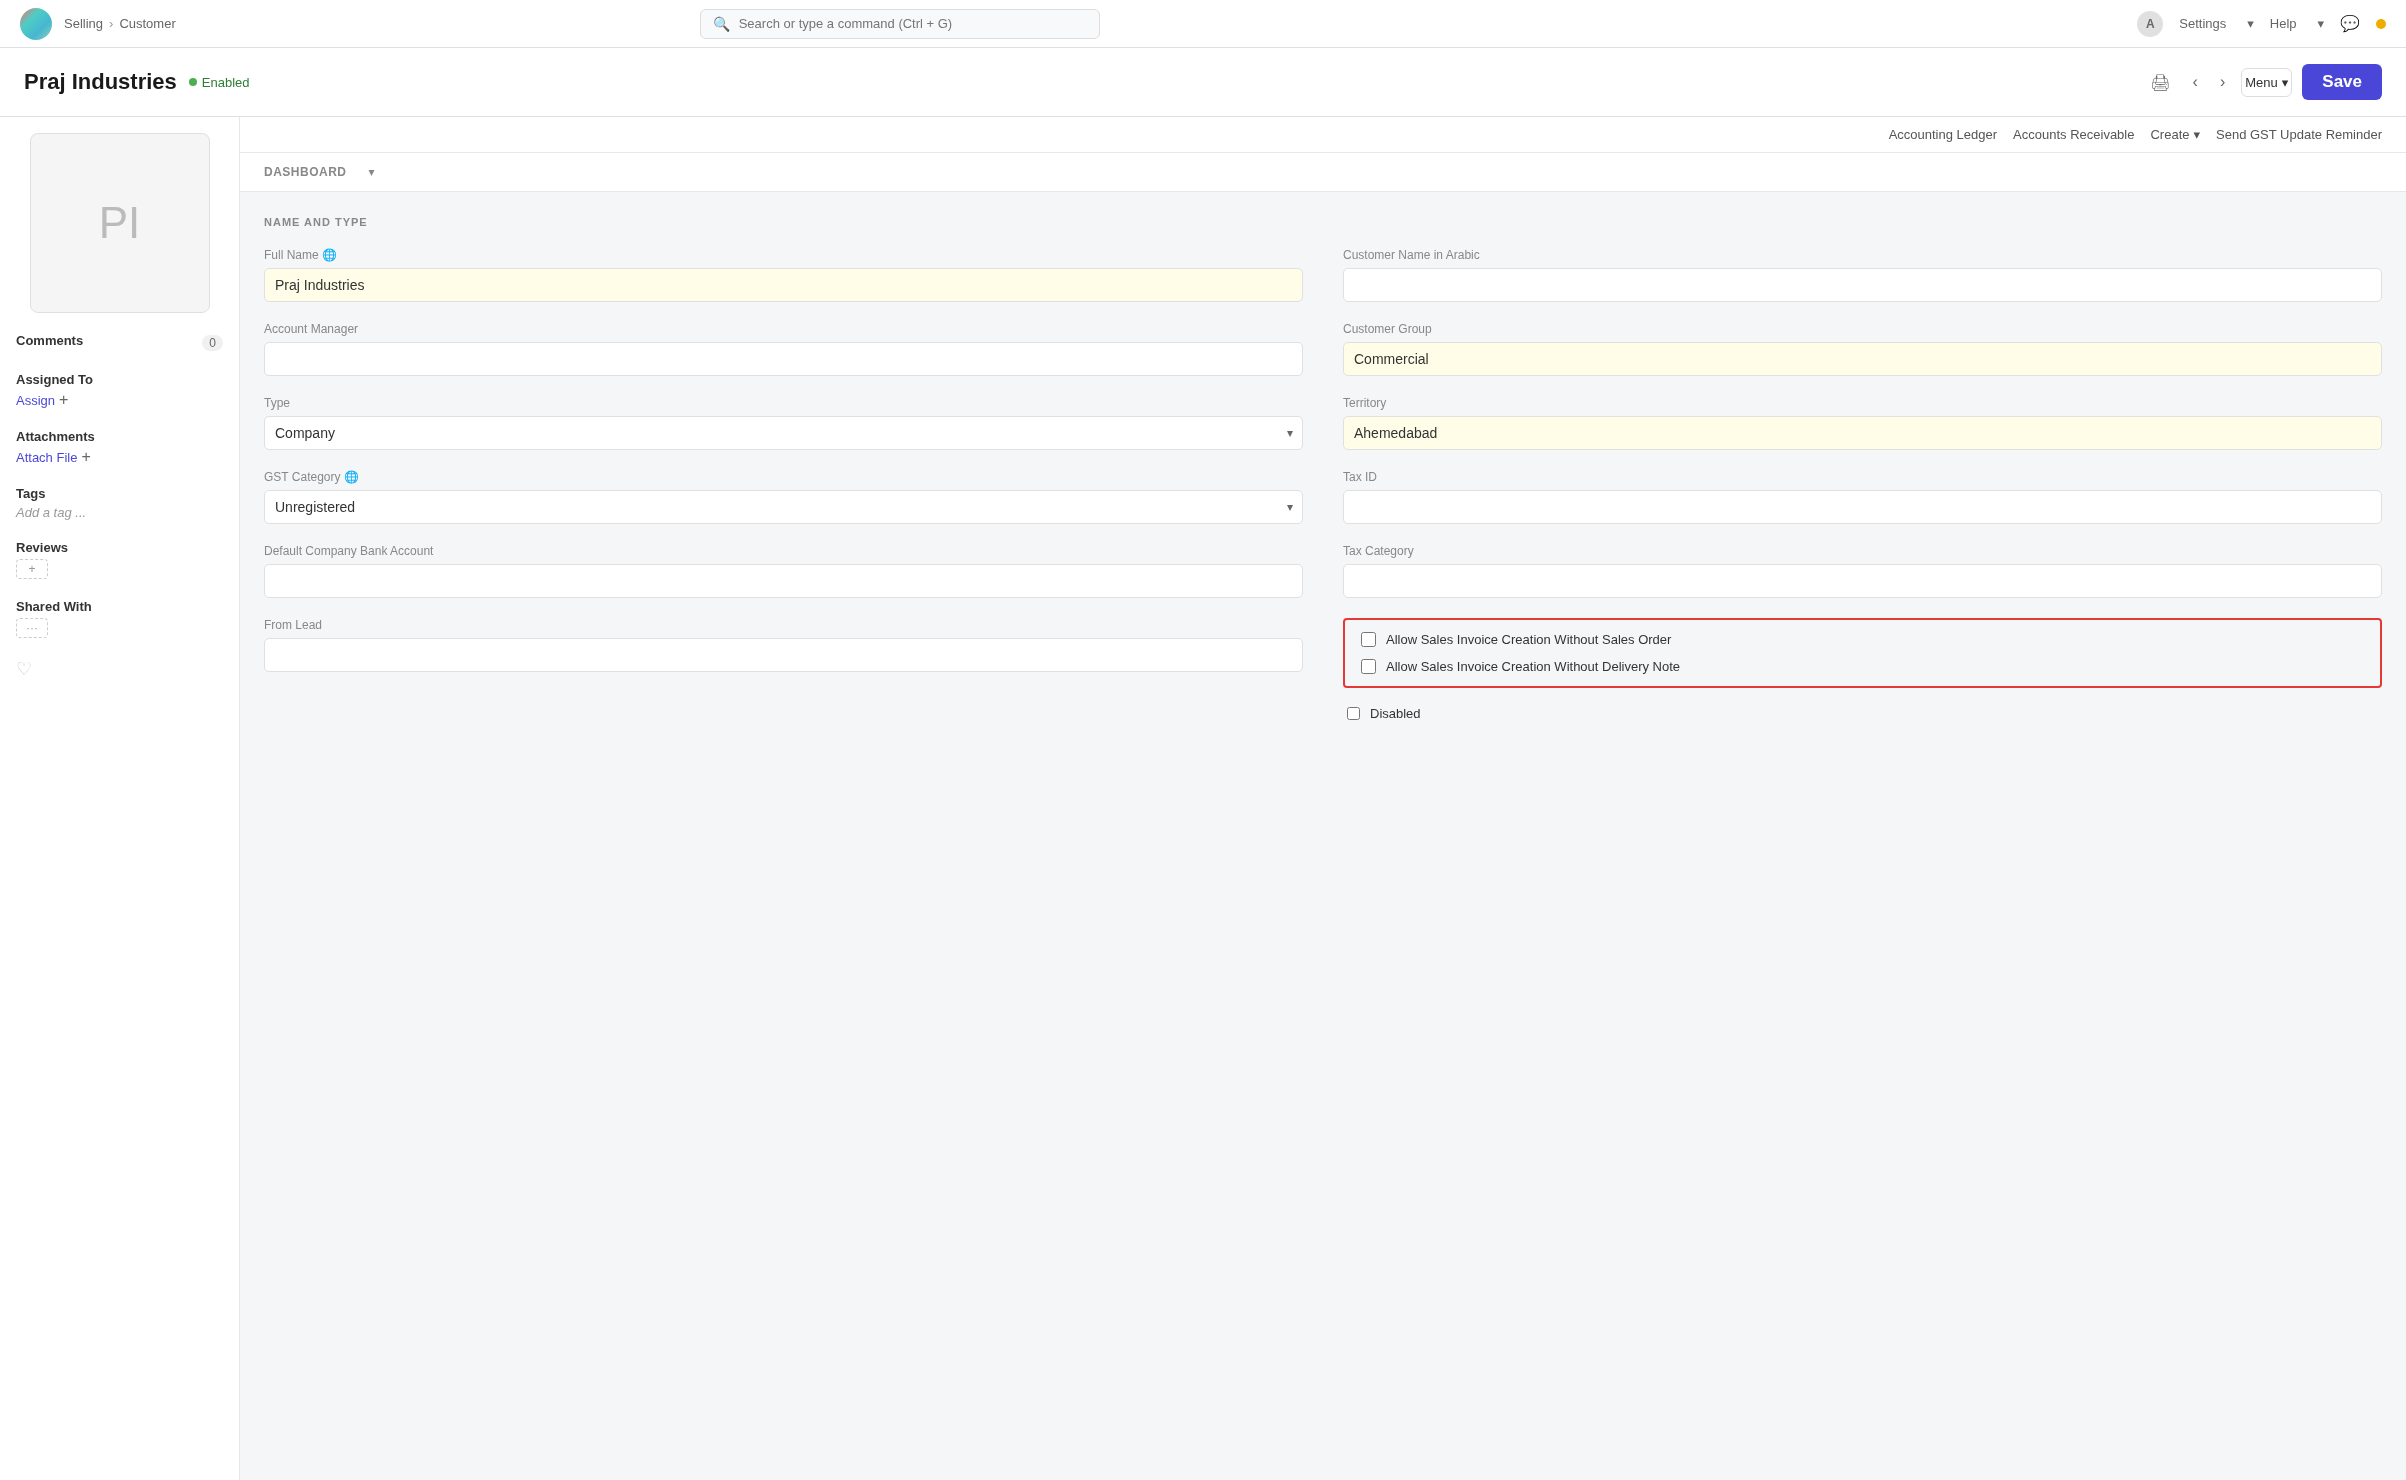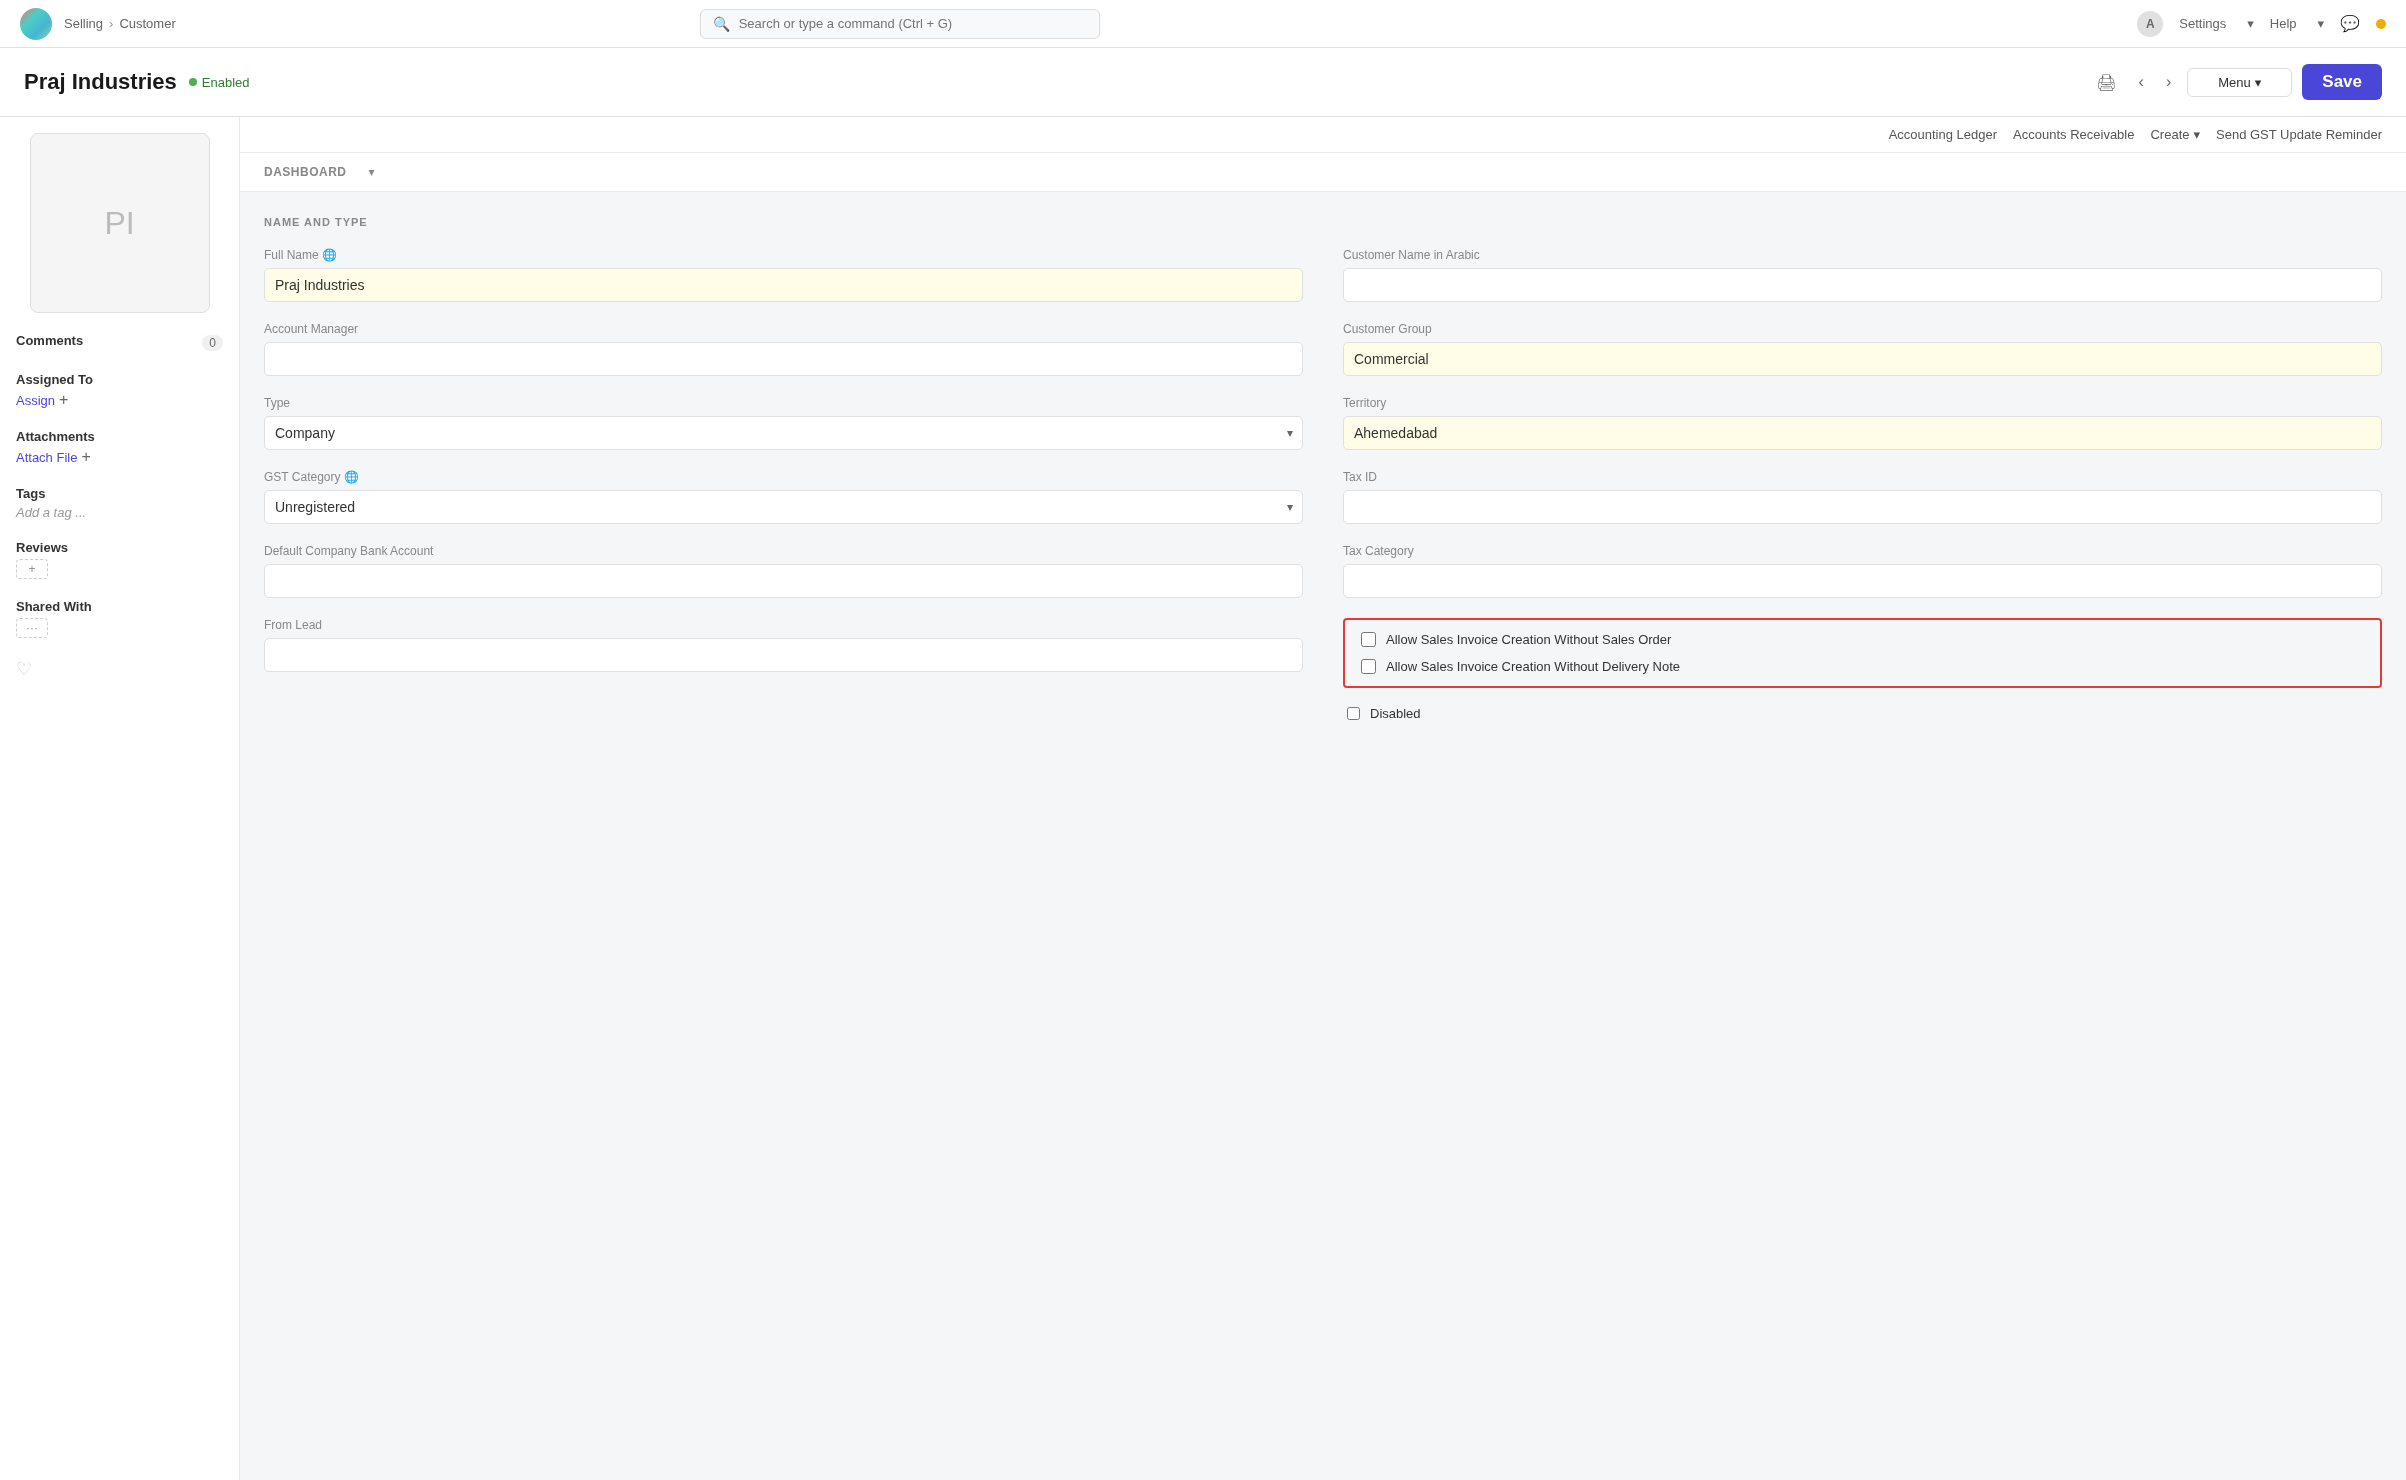--- a/index.html
+++ b/index.html
@@ -43,42 +43,42 @@
     .page-title { font-size: 22px; font-weight: 700; color: #1a1a1a; }
     .status-badge {
       display: flex; align-items: center; gap: 5px;
       font-size: 13px; color: #2e7d32; font-weight: 500;
     }
     .status-dot { width: 8px; height: 8px; border-radius: 50%; background: #4caf50; }
     .header-actions { display: flex; align-items: center; gap: 10px; }
     .icon-btn { background: none; border: none; cursor: pointer; color: #666; font-size: 16px; padding: 4px 6px; }
     .menu-btn {
       background: #fff; border: 1px solid #ddd; border-radius: 6px;
-      padding: 6px 30px; cursor: pointer; font-size: 13px; color: #333;
+      padding: 6px 3px; cursor: pointer; font-size: 13px; color: #333;
       display: flex; align-items: center; gap: 4px;
     }
     .save-btn {
       background: #4a47d8; color: #fff; border: none; border-radius: 6px;
       padding: 8px 20px; cursor: pointer; font-size: 17px; font-weight: 600;
     }
 
     
     .main-layout { display: flex; min-height: calc(100vh - 96px); }
 
     
     .sidebar {
       width: 240px; background: #fff; border-right: 1px solid #e8e8e8;
       padding: 16px; flex-shrink: 0;
     }
     .avatar-box {
       width: 180px; height: 180px; border: 1px solid #e0e0e0; border-radius: 8px;
       display: flex; align-items: center; justify-content: center;
       background: #f5f5f5; margin: 0 auto 20px;
     }
-    .avatar-initials { font-size: 32px; font-weight: 300; color: #bbb; }
+    .avatar-initials { font-size: 44px; font-weight: 300; color: #bbb; }
     .sidebar-section { margin-bottom: 20px; }
     .sidebar-label { font-size: 13px; font-weight: 600; color: #333; margin-bottom: 4px; }
     .sidebar-value { font-size: 13px; color: #666; }
     .sidebar-link { font-size: 13px; color: #4a47d8; cursor: pointer; display: flex; align-items: center; gap: 4px; }
     .sidebar-count {
       background: #f0f0f0; border-radius: 10px; padding: 1px 7px;
       font-size: 12px; color: #666; margin-left: 6px;
     }
     .plus-btn { font-size: 16px; color: #666; cursor: pointer; }
     .heart-icon { font-size: 18px; color: #ccc; margin-top: 20px; cursor: pointer; }

